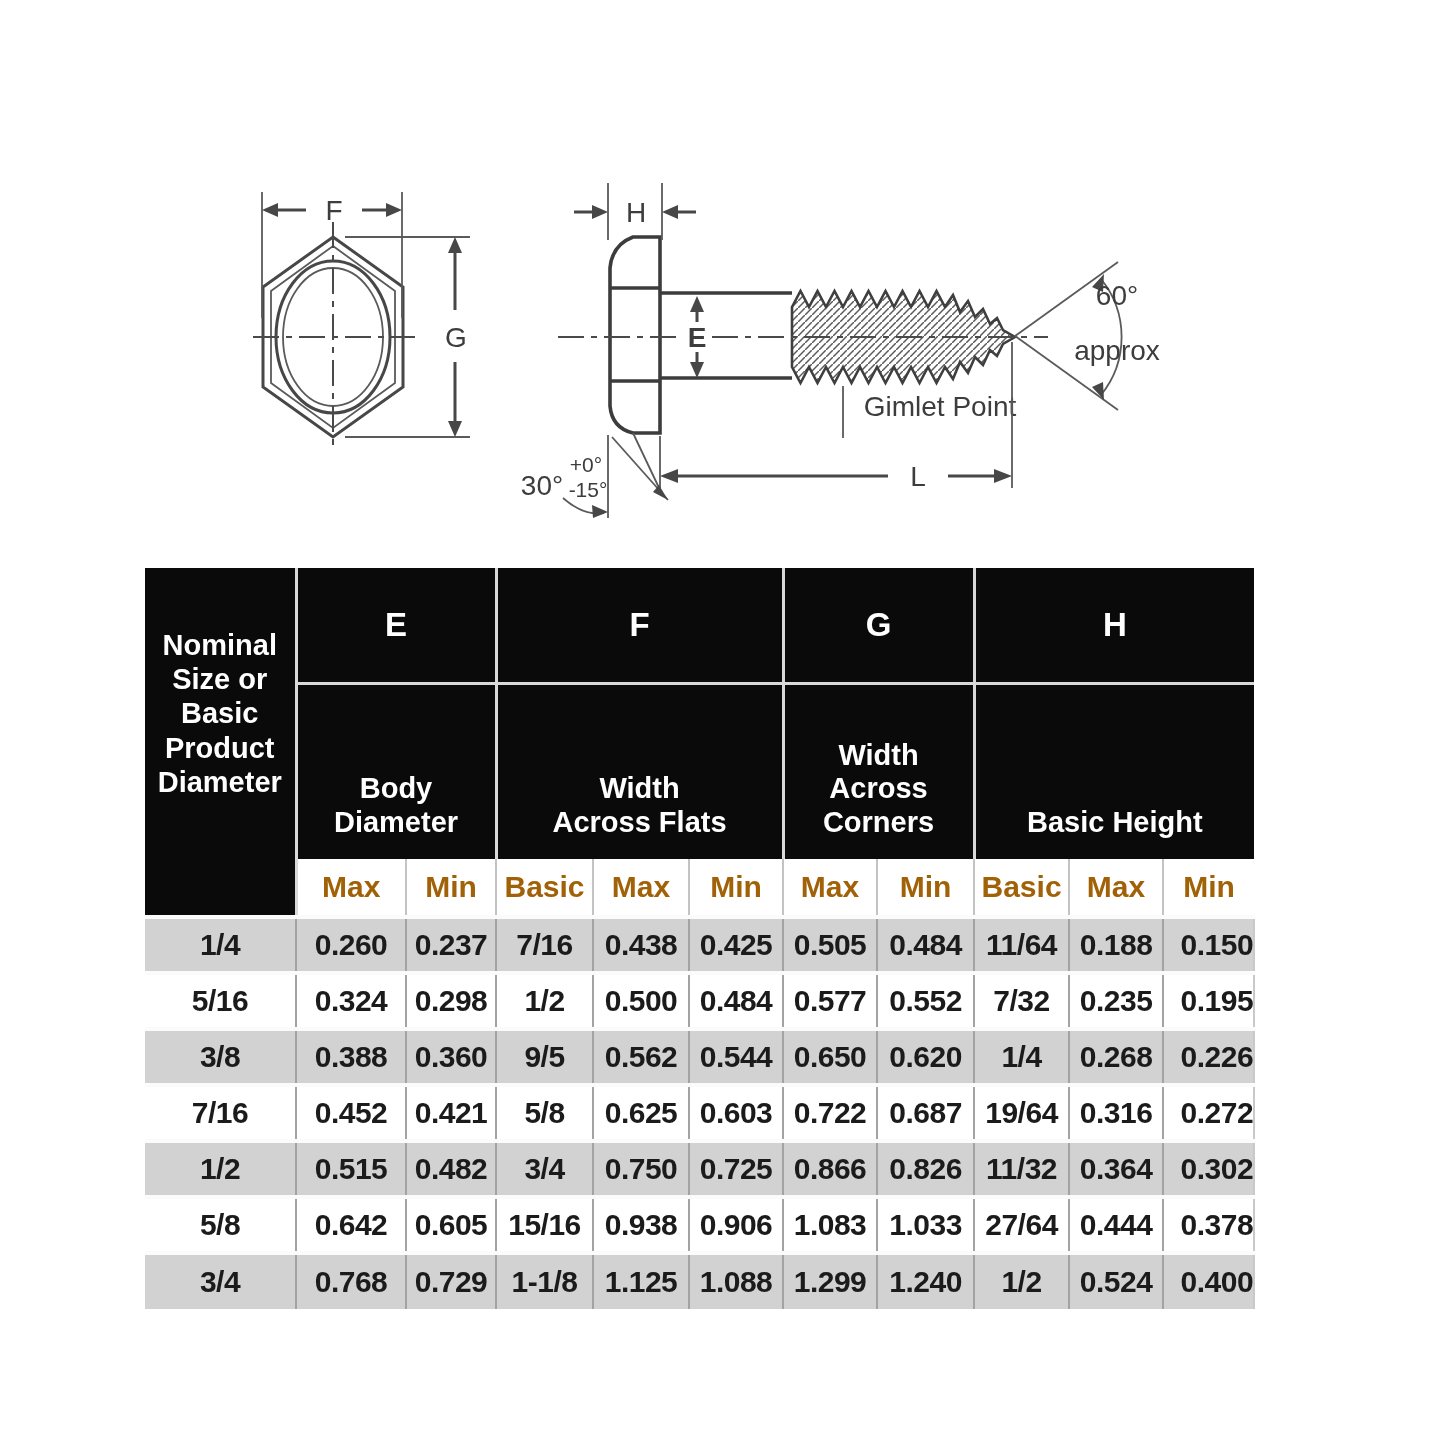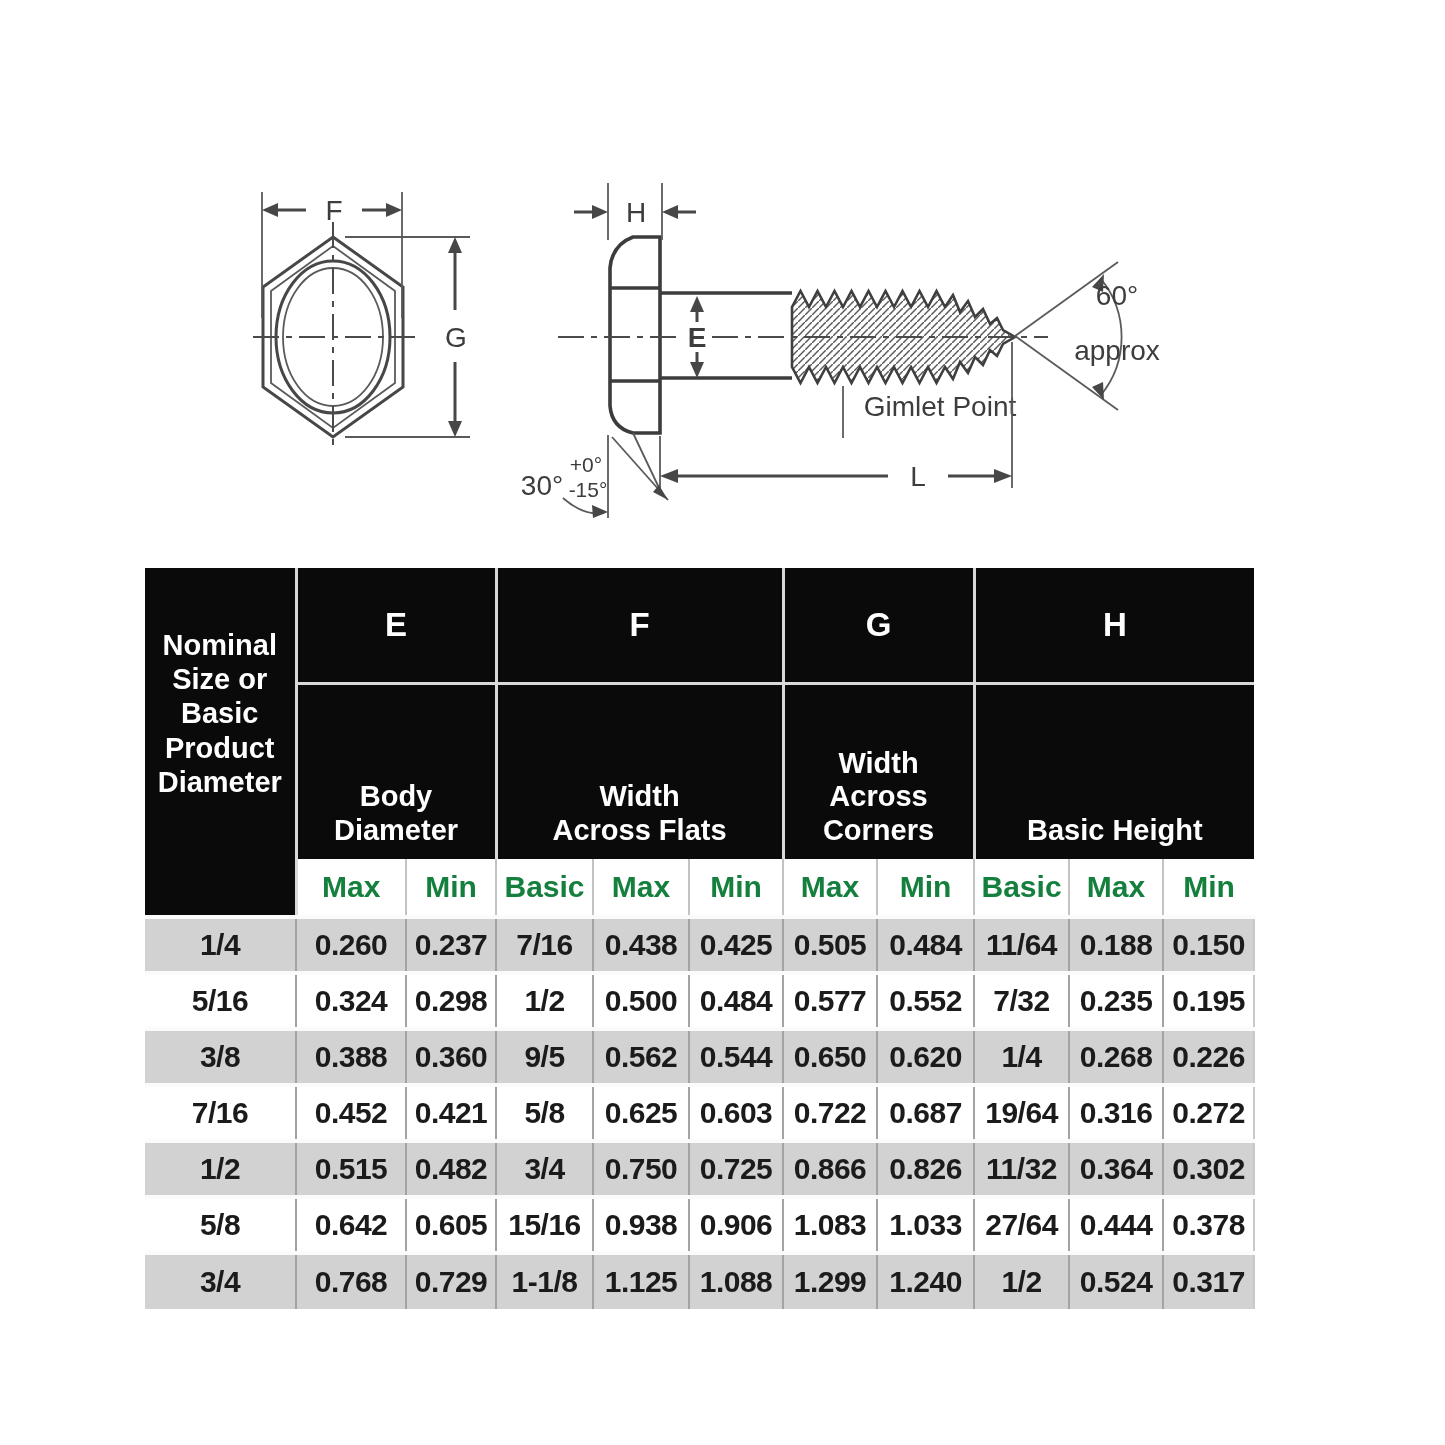--- a/index.html
+++ b/index.html
@@ -24,33 +24,33 @@
   table.spec th,table.spec td{padding:0;text-align:center;overflow:hidden;}
 
   .h-black{background:#0a0a0a;color:#ffffff;font-weight:bold;}
   .corner{font-size:29px;line-height:1.18;vertical-align:middle;
           border-right:3px solid #d9d9d9;}
   .letter{font-size:33px;vertical-align:middle;
           border-right:3px solid #d9d9d9;border-bottom:3px solid #d9d9d9;}
   .letter:last-child,.desc:last-child{border-right:none;}
   .desc{font-size:29px;line-height:1.15;vertical-align:bottom;
         border-right:3px solid #d9d9d9;}
-  .desc .dlabel{max-width:185px;margin:0 auto;padding-bottom:12px;}
+  .desc .dlabel{max-width:185px;margin:8px auto;padding-bottom:12px;}
   .blankcell{background:#0a0a0a;border-right:3px solid #d9d9d9;}
-  .red{background:#ffffff;color:#15803d;font-weight:bold;font-size:30px;
+  .red{background:#ffffff;color:#a16207;font-weight:bold;font-size:30px;
        border-right:2px solid #c3c3c3;border-bottom:3px solid #efefef;}
   .red:last-child{border-right:none;}
 
   tr.hrow1{height:115px;}
   tr.hrow2{height:176px;}
   tr.hrow3{height:58px;}
   tbody tr{height:56px;}
   tbody td{font-weight:bold;font-size:30px;color:#1b1b1b;letter-spacing:-0.5px;
            border-right:2px solid #a3a3a3;border-top:4px solid #fbfbfb;}
-  tbody td:last-child{border-right:2px solid #c9c9c9;}
+  tbody td:last-child{border-right:2px solid #c9c9c9;text-align:right;}
   tr.row-gray td{background:#d2d2d2;}
   tr.row-white td{background:#ffffff;}
 </style>
 </head>
 <body>
 
 <div class="stage">
 
   <div class="drawing">
     <svg width="1445" height="552" viewBox="0 0 1445 552" xmlns="http://www.w3.org/2000/svg">
@@ -300,18 +300,18 @@
             <td>3/4</td>
             <td>0.768</td>
             <td>0.729</td>
             <td>1-1/8</td>
             <td>1.125</td>
             <td>1.088</td>
             <td>1.299</td>
             <td>1.240</td>
             <td>1/2</td>
             <td>0.524</td>
-            <td>0.317</td>
+            <td>0.400</td>
           </tr>
         </tbody>
     </table>
   </div>
 </div>
 
 </body></html>

